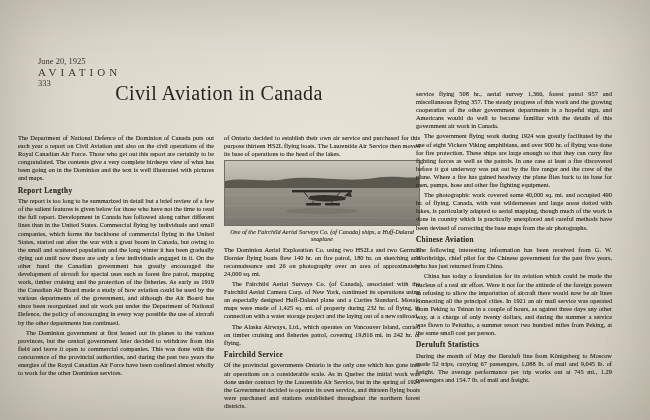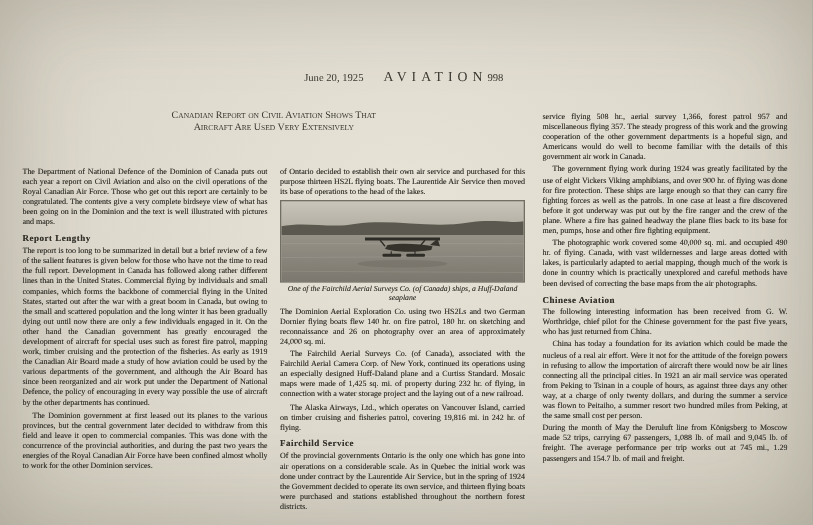--- a/index.html
+++ b/index.html
@@ -6,35 +6,35 @@
   html,body { width:650px; height:420px; overflow:hidden; background:#b4b0a4; }
   .page {
     position:relative; width:650px; height:420px;
     background: radial-gradient(ellipse at 50% 38%, #e7e3d7 0%, #ded9cd 55%, #ccc7b8 100%);
     box-shadow: inset 0 0 70px rgba(95,90,75,.28);
     font-family:"Liberation Serif","DejaVu Serif",serif;
     color:#32302a;
   }
   .runhead {
     position:absolute; left:22px; right:26px; top:56px;
-    display:flex; justify-content:center; align-items:baseline;
-    font-size:8.5px; color:#3a3831;
+    display:flex; justify-content:space-between; align-items:baseline;
+    font-size:8.5px; color:#3a3831;flex-direction:column;
   }
   .runhead .journal { font-size:11px; letter-spacing:4px;margin-left:16px; }
   .titleblock { position:absolute; left:18px; top:82px; width:402px; text-align:center; }
   .title { font-size:20px; letter-spacing:.4px; color:#262420; }
   .subtitle { font-variant:small-caps; font-size:8px; line-height:9.5px; margin-top:5px; color:#3a3831; }
   .col {
     position:absolute; width:196px; overflow:hidden;
     text-align:justify; font-size:6.4px; line-height:8.1px;
     color:#33312b; text-shadow:0 0 .3px rgba(45,43,38,.55);
   }
   #col1 { left:18px;  top:134px; height:274px; }
   #col2 { left:224px; top:134px; height:274px; }
-  #col3 { left:434px; top:90px;  height:318px; }
+  #col3 { left:416px; top:90px;  height:318px; }
   .para { margin:0 0 2px; text-indent:8px; }
   .noindent { text-indent:0; }
   .subhead {
     text-align:left; font-weight:bold; font-size:7.2px;
     letter-spacing:.4px; margin:4px 0 2.5px; text-indent:0;
   }
   .photo {
     margin:2px 0 0; height:66px; border:1px solid #716e64;
     background:#a9a59a; overflow:hidden;
   }
@@ -45,28 +45,25 @@
   }
 </style>
 </head>
 <body>
 
 <div class="page">
 
   <div class="runhead">
     <span>June 20, 1925</span>
     <span class="journal">AVIATION</span>
-    <span>998</span>
+    <span>333</span>
   </div>
 
   <div class="titleblock">
-    <div class="subtitle">
-      <div>Canadian Report on Civil Aviation Shows That</div>
-      <div>Aircraft Are Used Very Extensively</div>
-    </div>
+    <div class="title">Civil Aviation in Canada</div>
   </div>
 
   <div class="col" id="col1">
     <p class="para noindent">The Department of National Defence of the Dominion of Canada puts out each year a report on Civil Aviation and also on the civil operations of the Royal Canadian Air Force. Those who get out this report are certainly to be congratulated. The contents give a very complete birdseye view of what has been going on in the Dominion and the text is well illustrated with pictures and maps.</p>
     <div class="subhead">Report Lengthy</div>
     <p class="para noindent">The report is too long to be summarized in detail but a brief review of a few of the salient features is given below for those who have not the time to read the full report. Development in Canada has followed along rather different lines than in the United States. Commercial flying by individuals and small companies, which forms the backbone of commercial flying in the United States, started out after the war with a great boom in Canada, but owing to the small and scattered population and the long winter it has been gradually dying out until now there are only a few individuals engaged in it. On the other hand the Canadian government has greatly encouraged the development of aircraft for special uses such as forest fire patrol, mapping work, timber cruising and the protection of the fisheries. As early as 1919 the Canadian Air Board made a study of how aviation could be used by the various departments of the government, and although the Air Board has since been reorganized and air work put under the Department of National Defence, the policy of encouraging in every way possible the use of aircraft by the other departments has continued.</p>
     <p class="para">The Dominion government at first leased out its planes to the various provinces, but the central government later decided to withdraw from this field and leave it open to commercial companies. This was done with the concurrence of the provincial authorities, and during the past two years the energies of the Royal Canadian Air Force have been confined almost wholly to work for the other Dominion services.</p>
   </div>
 
   <div class="col" id="col2">
@@ -111,16 +108,17 @@
     <p class="para noindent">Of the provincial governments Ontario is the only one which has gone into air operations on a considerable scale. As in Quebec the initial work was done under contract by the Laurentide Air Service, but in the spring of 1924 the Government decided to operate its own service, and thirteen flying boats were purchased and stations established throughout the northern forest districts.</p>
   </div>
 
   <div class="col" id="col3">
     <p class="para noindent">service flying 508 hr., aerial survey 1,366, forest patrol 957 and miscellaneous flying 357. The steady progress of this work and the growing cooperation of the other government departments is a hopeful sign, and Americans would do well to become familiar with the details of this government air work in Canada.</p>
     <p class="para">The government flying work during 1924 was greatly facilitated by the use of eight Vickers Viking amphibians, and over 900 hr. of flying was done for fire protection. These ships are large enough so that they can carry fire fighting forces as well as the patrols. In one case at least a fire discovered before it got underway was put out by the fire ranger and the crew of the plane. Where a fire has gained headway the plane flies back to its base for men, pumps, hose and other fire fighting equipment.</p>
     <p class="para">The photographic work covered some 40,000 sq. mi. and occupied 490 hr. of flying. Canada, with vast wildernesses and large areas dotted with lakes, is particularly adapted to aerial mapping, though much of the work is done in country which is practically unexplored and careful methods have been devised of correcting the base maps from the air photographs.</p>
     <div class="subhead">Chinese Aviation</div>
     <p class="para noindent">The following interesting information has been received from G. W. Worthridge, chief pilot for the Chinese government for the past five years, who has just returned from China.</p>
     <p class="para">China has today a foundation for its aviation which could be made the nucleus of a real air effort. Were it not for the attitude of the foreign powers in refusing to allow the importation of aircraft there would now be air lines connecting all the principal cities. In 1921 an air mail service was operated from Peking to Tsinan in a couple of hours, as against three days any other way, at a charge of only twenty dollars, and during the summer a service was flown to Peitaiho, a summer resort two hundred miles from Peking, at the same small cost per person.</p>
+    <div class="subhead">Deruluft Statistics</div>
     <p class="para noindent">During the month of May the Deruluft line from Königsberg to Moscow made 52 trips, carrying 67 passengers, 1,088 lb. of mail and 9,045 lb. of freight. The average performance per trip works out at 745 mi., 1.29 passengers and 154.7 lb. of mail and freight.</p>
   </div>
 
 </div>
 
 </body></html>

